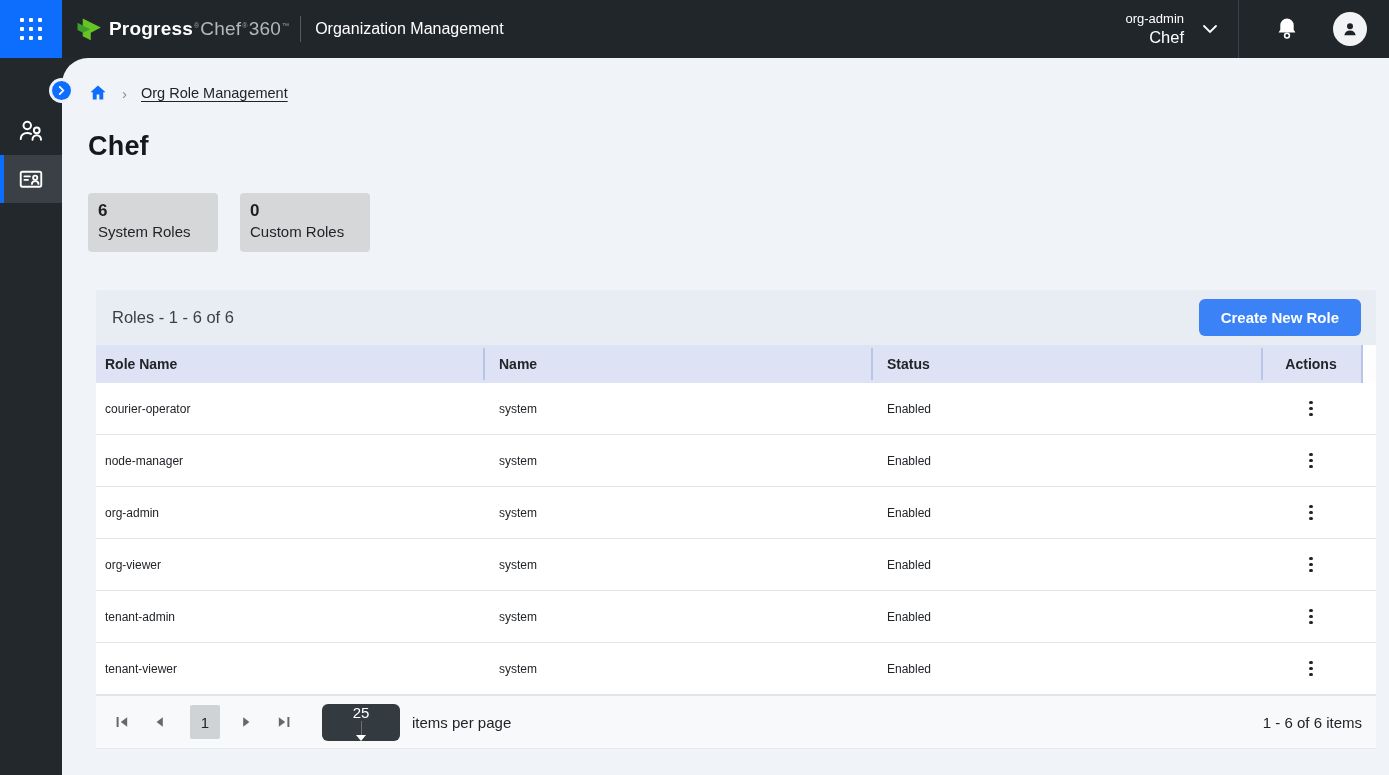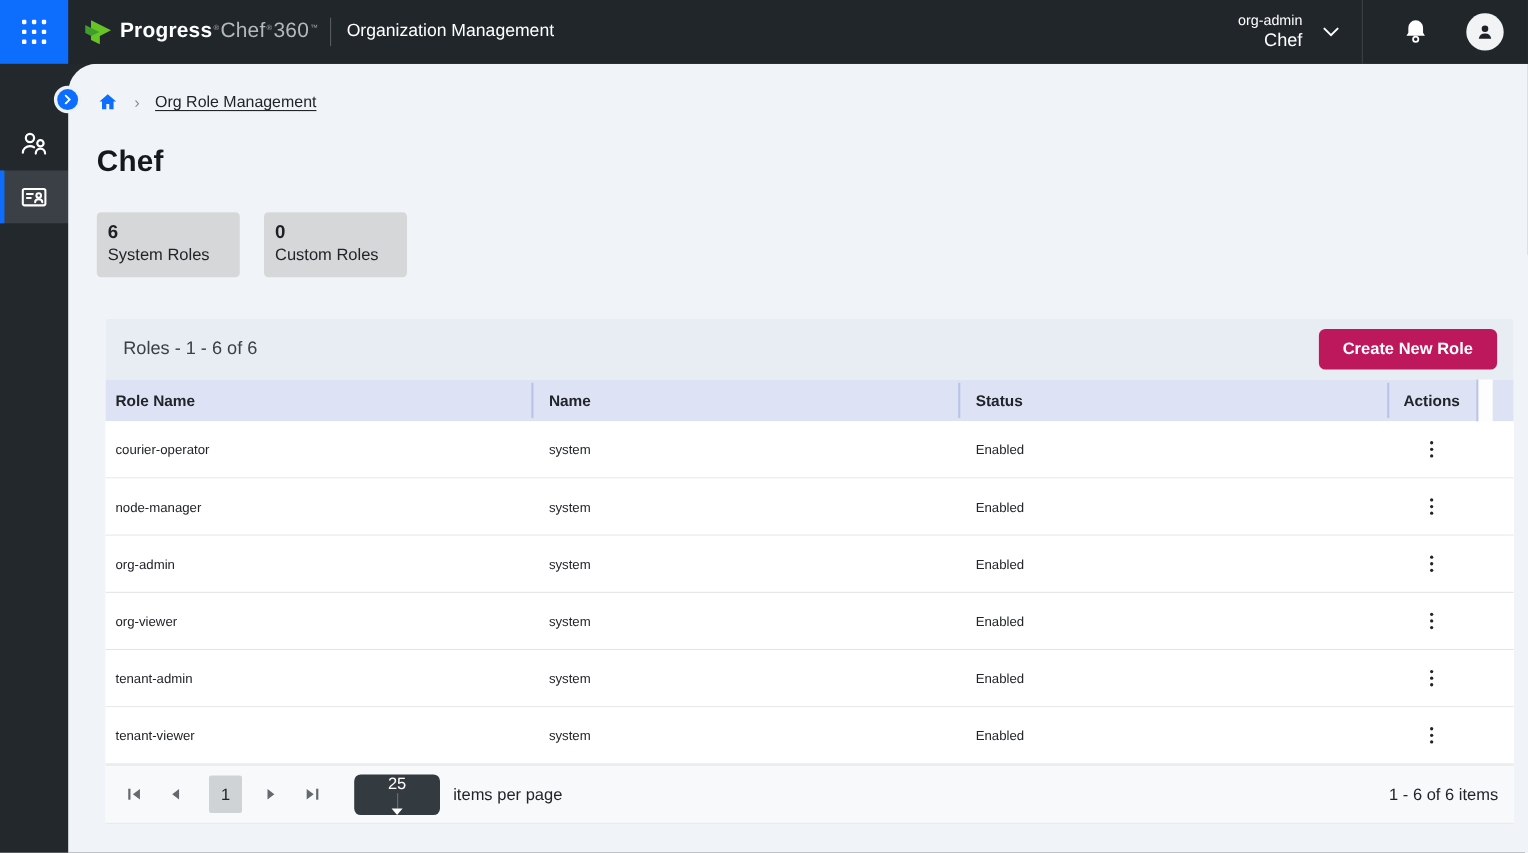--- a/index.html
+++ b/index.html
@@ -89,32 +89,32 @@
   .table-card {
     position: absolute; left: 34px; top: 232px; width: 1280px;
     background: #ffffff; border-radius: 2px;
   }
   .table-toolbar {
     height: 55px; background: #e8ecf3; display: flex; align-items: center;
     padding: 0 15px 0 16px; border-radius: 2px 2px 0 0;
   }
   .table-title { font-size: 16.5px; color: #3a4046; }
   .create-btn {
-    margin-left: auto; height: 37px; padding: 0 22px; background: #be185d;
+    margin-left: auto; height: 37px; padding: 0 22px; background: #3b82f6;
     color: #fff; font-size: 15px; font-weight: 700; border-radius: 6px;
   }
   .thead { height: 38px; background: #dde3f4; display: flex; align-items: stretch; }
   .th { display: flex; align-items: center; font-size: 14px; font-weight: 700; color: #21252a; position: relative; }
   .th-sep::before {
     content: ""; position: absolute; left: 0; top: 3px; bottom: 3px; width: 2px; background: #b8c4e8;
   }
   .col-name   { width: 387px; padding-left: 9px; }
   .col-type   { width: 388px; padding-left: 16px; }
   .col-status { width: 390px; padding-left: 16px; }
-  .col-actions{ width: 81px; justify-content: center; }
+  .col-actions{ width: 100px; justify-content: center; }
   .th-gutter { width: 15px; background: #fdfdfe; border-left: 2px solid #b8c4e8; }
 
   .trow { height: 52px; display: flex; align-items: center; background: #fff; border-bottom: 1px solid #e2e4e6; }
   .td { font-size: 12px; color: #212529; }
   .td.col-actions { display: flex; align-items: center; justify-content: center; }
   .row-gutter { width: 15px; }
   .kebab-btn { width: 28px; height: 28px; display: flex; flex-direction: column; align-items: center; justify-content: center; gap: 2.5px; }
   .kebab-btn i { width: 3.5px; height: 3.5px; border-radius: 50%; background: #212529; display: block; }
 
   

